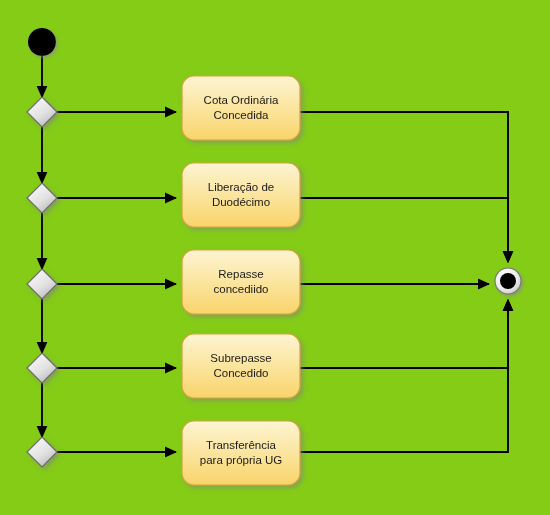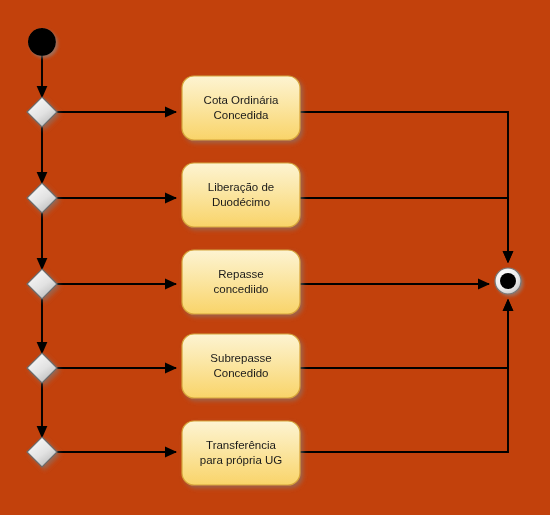--- a/index.html
+++ b/index.html
@@ -1,18 +1,18 @@
 <!DOCTYPE html>
 <html><head>
 <meta charset="utf-8">
 <style>
   html,body{margin:0;padding:0;background:#ffffff;}
   body{width:550px;height:515px;overflow:hidden;
        font-family:"Liberation Sans","DejaVu Sans",sans-serif;}
-  #diagram-root{position:relative;width:550px;height:515px;background:#c2410c;}
+  #diagram-root{position:relative;width:550px;height:515px;background:#84cc16;}
   svg#diagram-canvas{position:absolute;left:0;top:0;width:550px;height:515px;}
   .node-label{
       font-family:"Liberation Sans","DejaVu Sans",sans-serif;
       font-size:11.5px;fill:#1a1a1a;text-anchor:middle;
       dominant-baseline:middle;
   }
 </style>
 </head>
 <body>
 

